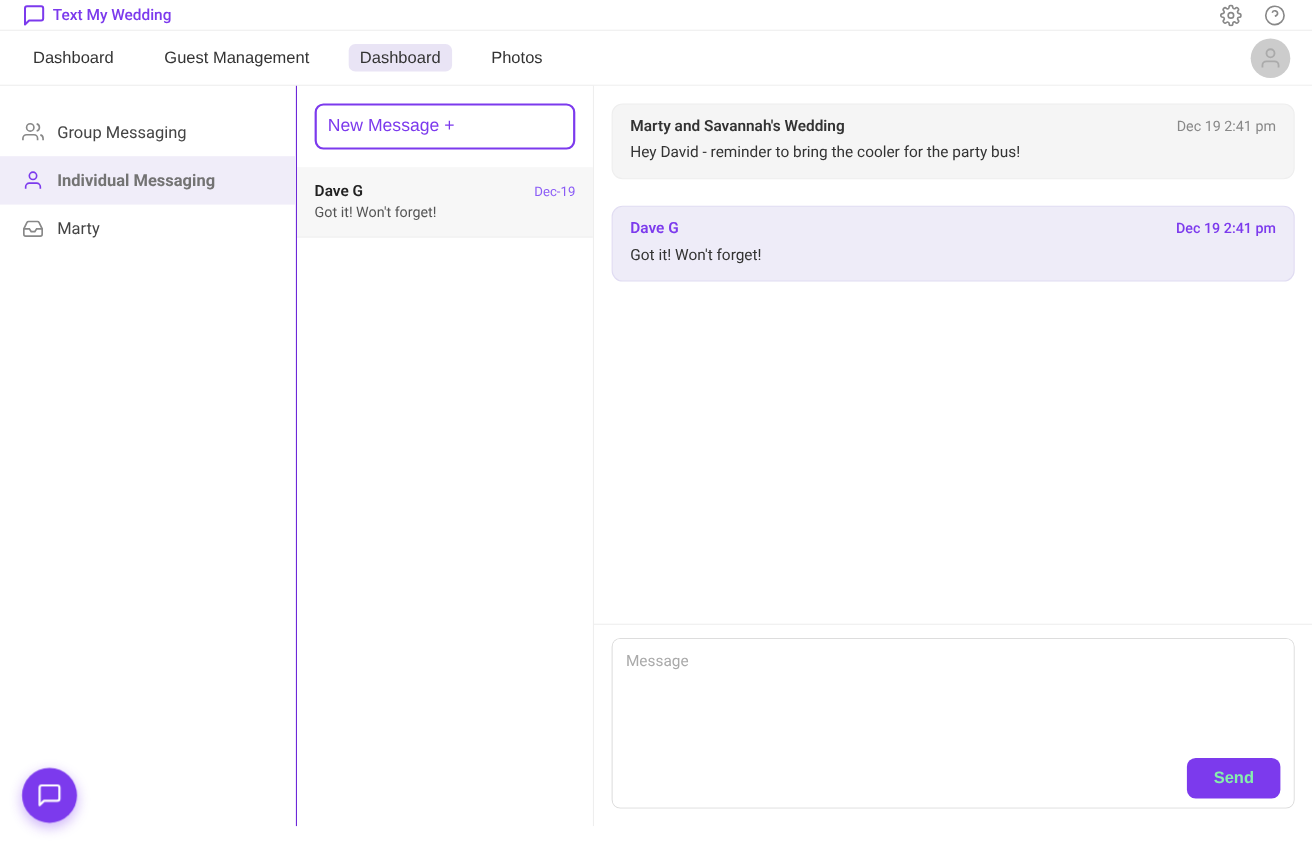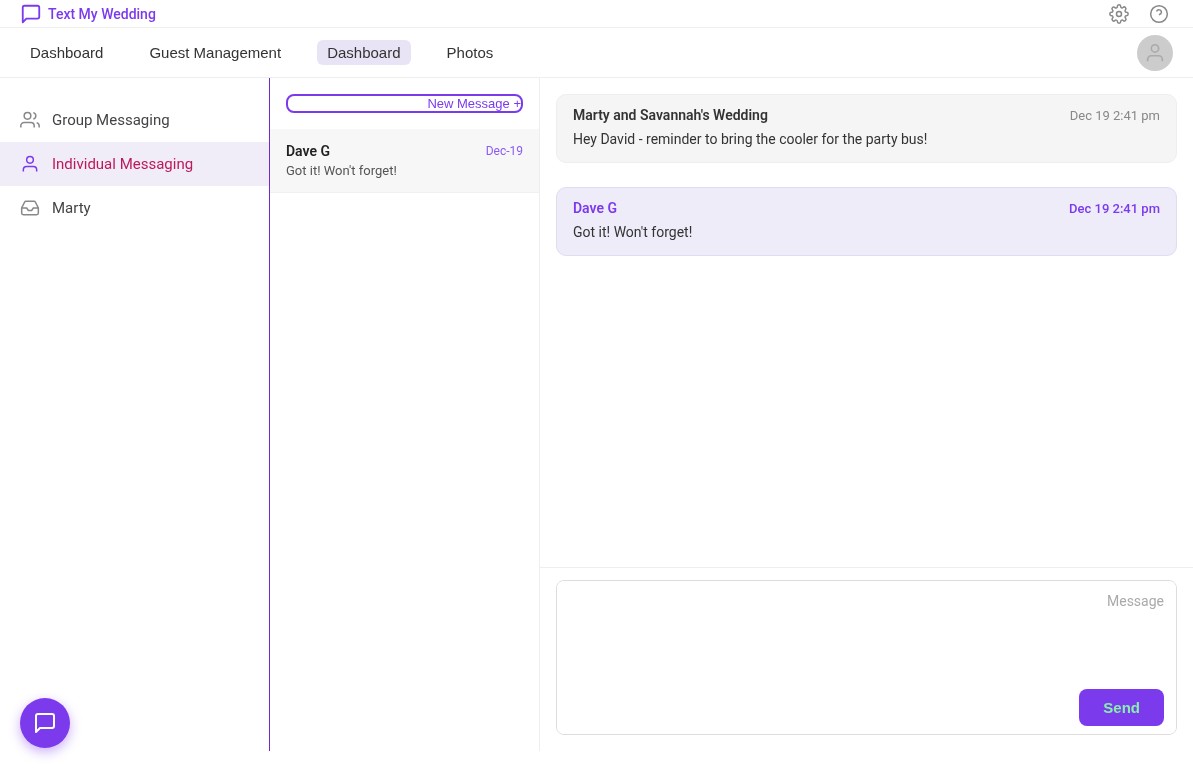--- a/index.html
+++ b/index.html
@@ -98,22 +98,22 @@
       align-items: center;
       gap: 12px;
       padding: 12px 20px;
       cursor: pointer;
       font-size: 15px;
       color: #444;
       border-radius: 0;
     }
     .sidebar-item.active {
       background: #f0edf9;
-      color: #be185d;
-      font-weight: 400;
+      color: #737373;
+      font-weight: 700;
     }
     .sidebar-item .si-icon {
       color: #888;
       display: flex;
       align-items: center;
     }
     .sidebar-item.active .si-icon {
       color: #7c3aed;
     }
 
@@ -122,30 +122,31 @@
       width: 270px;
       border-right: 1px solid #eee;
       flex-shrink: 0;
       display: flex;
       flex-direction: column;
       padding-top: 16px;
       gap: 0;
     }
     .new-message-btn {
       margin: 0 16px 16px 16px;
+      padding: 10px;
       border: 2px solid #7c3aed;
       background: #fff;
       color: #7c3aed;
       border-radius: 8px;
-      font-size: 13px;
+      font-size: 16px;
       font-weight: 500;
       cursor: pointer;
       display: flex;
       align-items: center;
-      justify-content: flex-end;
+      justify-content: flex-start;
       gap: 6px;
     }
     .conv-item {
       padding: 14px 16px;
       cursor: pointer;
       border-bottom: 1px solid #f0f0f0;
       background: #f7f7f7;
     }
     .conv-item-header {
       display: flex;
@@ -241,21 +242,20 @@
     .chat-textarea {
       width: 100%;
       border: none;
       outline: none;
       resize: none;
       padding: 12px;
       font-size: 14px;
       color: #ec4899;
       min-height: 100px;
       font-family: inherit;
-      text-align: right;
     }
     .chat-textarea::placeholder { color: #aaa; }
     .chat-input-footer {
       display: flex;
       justify-content: flex-end;
       padding: 8px 12px;
       background: #fff;
     }
     .send-btn {
       background: #7c3aed;

